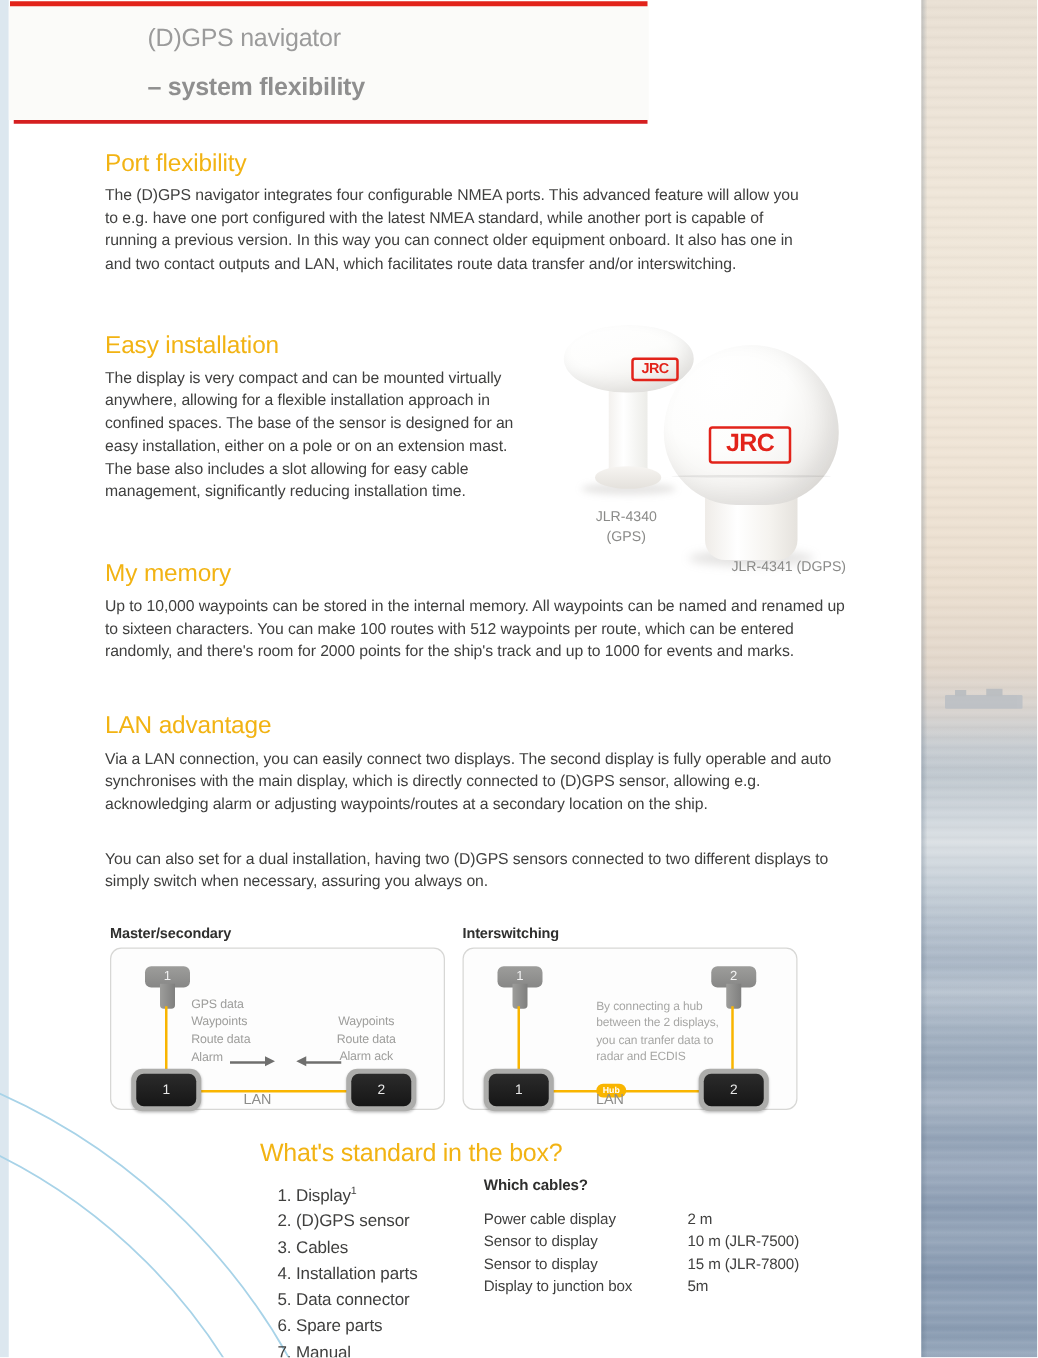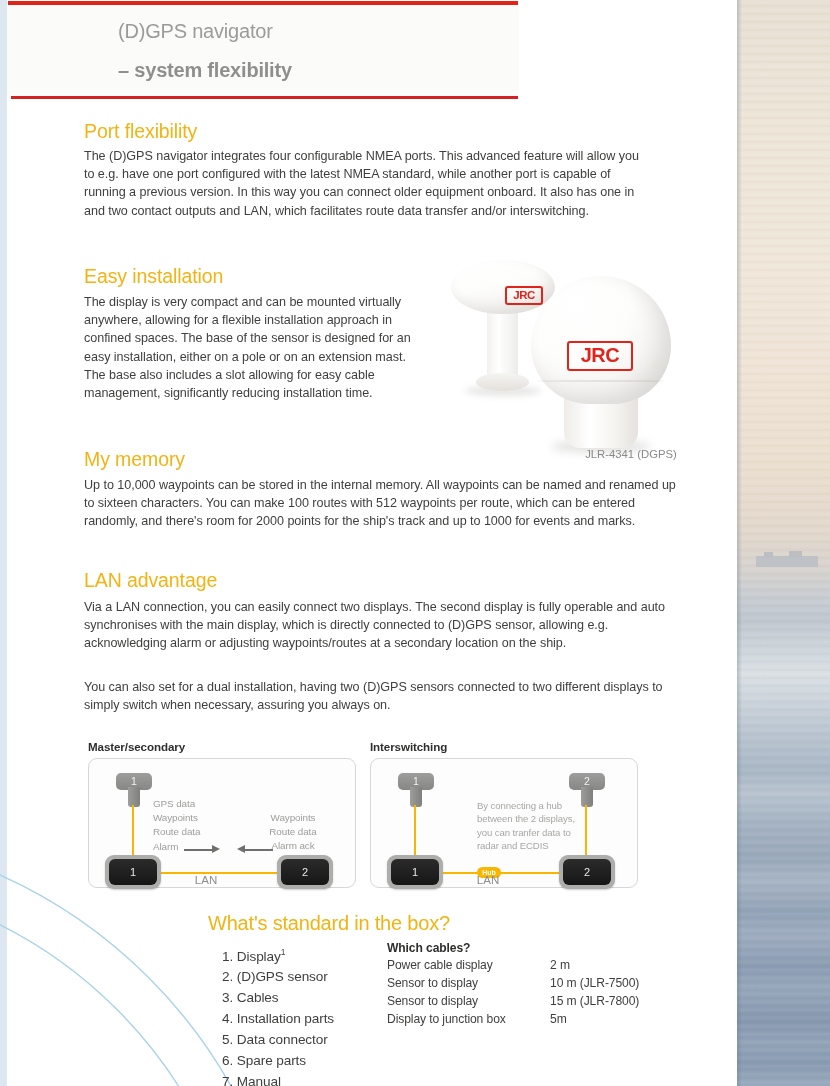--- a/index.html
+++ b/index.html
@@ -131,21 +131,21 @@
     border-top:4.5px solid transparent;border-bottom:4.5px solid transparent;border-right:8px solid #6f6f6e;}
   .hub-badge{position:absolute;width:24px;height:11px;border-radius:6px;background:#f9b500;
     color:#ffffff;font-size:7px;line-height:11px;text-align:center;font-weight:700;letter-spacing:0px;}
 
   
   .box-h{position:absolute;left:208px;top:912px;font-size:20px;color:#f2b313;letter-spacing:-0.2px;white-space:nowrap;}
   .box-list{position:absolute;left:222px;top:942px;width:190px;
     font-size:13.6px;line-height:20.9px;color:#3f3f3e;letter-spacing:-0.1px;}
   .box-list sup{font-size:8.5px;vertical-align:super;}
   .cables{position:absolute;left:387px;top:941px;width:300px;}
-  .cables-h{font-size:12.1px;font-weight:700;color:#2f2f2e;margin-bottom:2px;letter-spacing:-0.1px;}
+  .cables-h{font-size:12.1px;font-weight:700;color:#2f2f2e;margin-bottom:12px;letter-spacing:-0.1px;}
   .cables table{border-collapse:collapse;font-size:12.1px;color:#3f3f3e;letter-spacing:-0.1px;}
   .cables td{padding:0 0 1.5px 0;line-height:16.6px;vertical-align:top;}
   .cables td.c1{width:163px;}
 </style>
 </head>
 <body>
 
 <div id="page">
 
   <div class="left-edge-strip"></div>
@@ -191,20 +191,24 @@
         <div class="foot"></div>
         <div class="dome"></div>
         <div class="jrc-logo jrc-small">JRC</div>
       </div>
       <div class="ant-big">
         <div class="shadow"></div>
         <div class="base"></div>
         <div class="dome"></div>
         <div class="band"></div>
         <div class="jrc-logo jrc-big">JRC</div>
+      </div>
+      <div class="prod-cap cap-4340">
+        <div>JLR-4340</div>
+        <div>(GPS)</div>
       </div>
       <div class="prod-cap cap-4341">JLR-4341 (DGPS)</div>
     </div>
 
     <div class="sec-h" style="left:84px;top:448px;">My memory</div>
     <div class="body-txt" style="left:84px;top:476px;width:592px;">Up to 10,000 waypoints can be stored in the internal memory. All waypoints can be named and renamed up to sixteen characters. You can make 100 routes with 512 waypoints per route, which can be entered randomly, and there's room for 2000 points for the ship's track and up to 1000 for events and marks.</div>
 
     <div class="sec-h" style="left:84px;top:569px;">LAN advantage</div>
     <div class="body-txt" style="left:84px;top:678px;width:606px;">You can also set for a dual installation, having two (D)GPS sensors connected to two different displays to simply switch when necessary, assuring you always on.</div>
     <div class="body-txt" style="left:84px;top:598px;width:606px;">Via a LAN connection, you can easily connect two displays. The second display is fully operable and auto synchronises with the main display, which is directly connected to (D)GPS sensor, allowing e.g. acknowledging alarm or adjusting waypoints/routes at a secondary location on the ship.</div>

